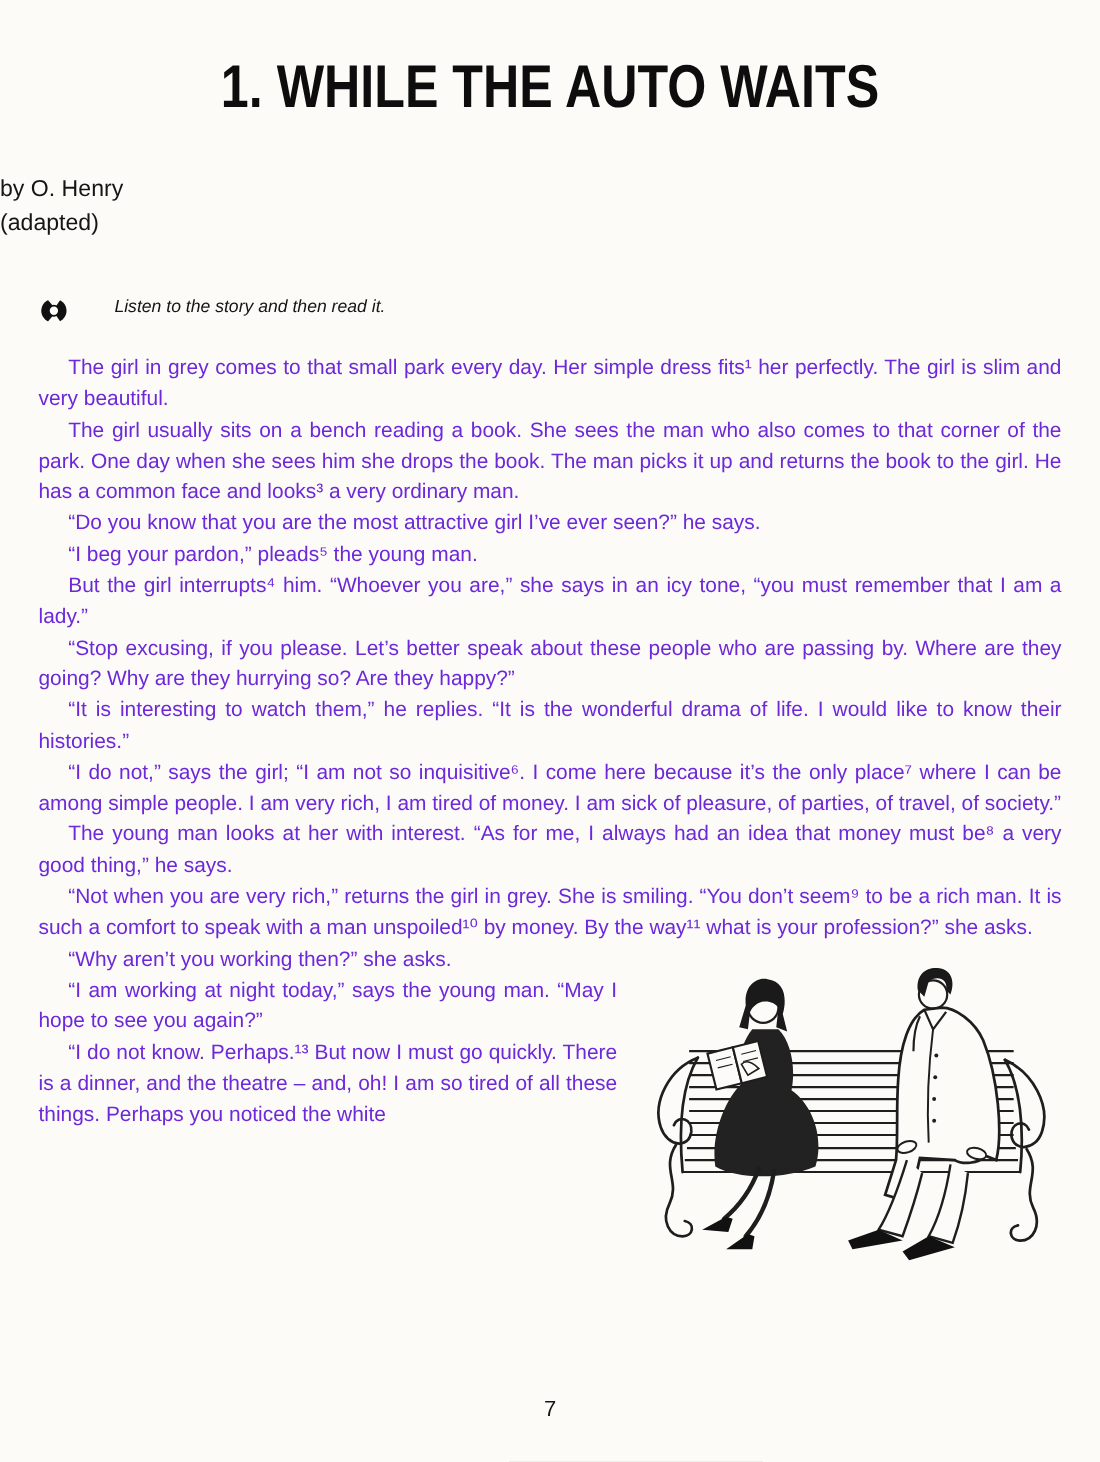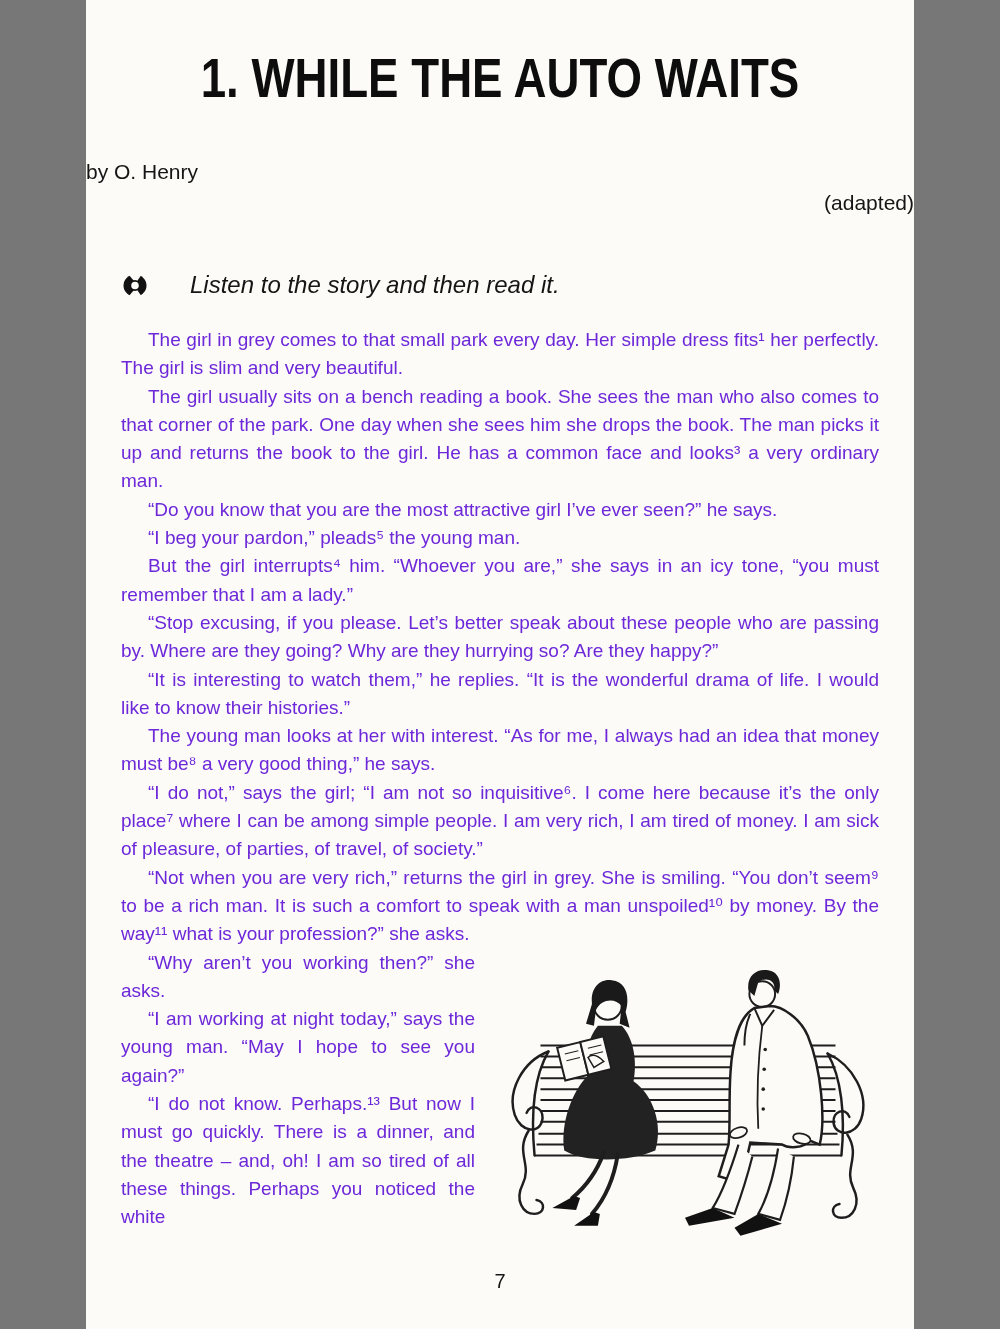--- a/index.html
+++ b/index.html
@@ -1,18 +1,18 @@
 <!DOCTYPE html>
 <html><head>
 <meta charset="utf-8">
 <style>
   * { box-sizing: border-box; }
   html, body { margin: 0; padding: 0; background: #777; }
   .page {
-    width: 828px; height: 1329px;
+    width: 1000px; height: 1329px;
     margin: 0 auto;
     background: #fcfbf7;
     position: relative;
     overflow: hidden;
     font-family: "Liberation Sans", "DejaVu Sans", sans-serif;
     color: #151515;
   }
   .chapter-title {
     margin: 0;
     padding-top: 46px;
@@ -25,30 +25,30 @@
     white-space: nowrap;
     color: #0d0d0d;
   }
   .byline {
     margin-top: 50px;
     text-align: left;
     font-size: 21px;
   }
   .adapted {
     margin-top: 7px;
-    text-align: right;
+    text-align: left;
     font-size: 21px;
   }
   .instruction-row {
     margin: 56px 35px 0 36px;
     display: flex;
-    align-items: center;
+    align-items: flex-start;
     gap: 42px;
     font-style: italic;
-    font-size: 24px;
+    font-size: 16px;
   }
   .listen-icon { flex: 0 0 auto; width: 26px; height: 23px; }
   .listen-icon svg { display: block; }
   .story-body {
     margin: 27px 35px 0 35px;
     text-align: justify;
     font-size: 19px;
     line-height: 28.3px;
     color: #6d28d9;
   }
@@ -92,22 +92,22 @@
   </div>
 
   <div class="story-body">
     <p>The girl in grey comes to that small park every day. Her simple dress fits¹ her perfectly. The girl is slim and very beautiful.</p>
     <p>The girl usually sits on a bench reading a book. She sees the man who also comes to that corner of the park. One day when she sees him she drops the book. The man picks it up and returns the book to the girl. He has a common face and looks³ a very ordinary man.</p>
     <p>“Do you know that you are the most attractive girl I’ve ever seen?” he says.</p>
     <p>“I beg your pardon,” pleads⁵ the young man.</p>
     <p>But the girl interrupts⁴ him. “Whoever you are,” she says in an icy tone, “you must remember that I am a lady.”</p>
     <p>“Stop excusing, if you please. Let’s better speak about these people who are passing by. Where are they going? Why are they hurrying so? Are they happy?”</p>
     <p>“It is interesting to watch them,” he replies. “It is the wonderful drama of life. I would like to know their histories.”</p>
+    <p>“I do not,” says the girl; “I am not so inquisitive⁶. I come here because it’s the only place⁷ where I can be among simple people. I am very rich, I am tired of money. I am sick of pleasure, of parties, of travel, of society.”</p>
     <p>The young man looks at her with interest. “As for me, I always had an idea that money must be⁸ a very good thing,” he says.</p>
-    <p>“I do not,” says the girl; “I am not so inquisitive⁶. I come here because it’s the only place⁷ where I can be among simple people. I am very rich, I am tired of money. I am sick of pleasure, of parties, of travel, of society.”</p>
     <p>“Not when you are very rich,” returns the girl in grey. She is smiling. “You don’t seem⁹ to be a rich man. It is such a comfort to speak with a man unspoiled¹⁰ by money. By the way¹¹ what is your profession?” she asks.</p>
 
     <div class="bench-illustration">
       <svg viewBox="0 0 400 300" aria-hidden="true">
 
         <g stroke="#1e1e1e" stroke-width="2" fill="none">
           <line x1="52" y1="92" x2="350" y2="92"></line>
           <line x1="52" y1="103" x2="350" y2="103"></line>
           <line x1="52" y1="114" x2="350" y2="114"></line>
           <line x1="52" y1="125" x2="350" y2="125"></line>

